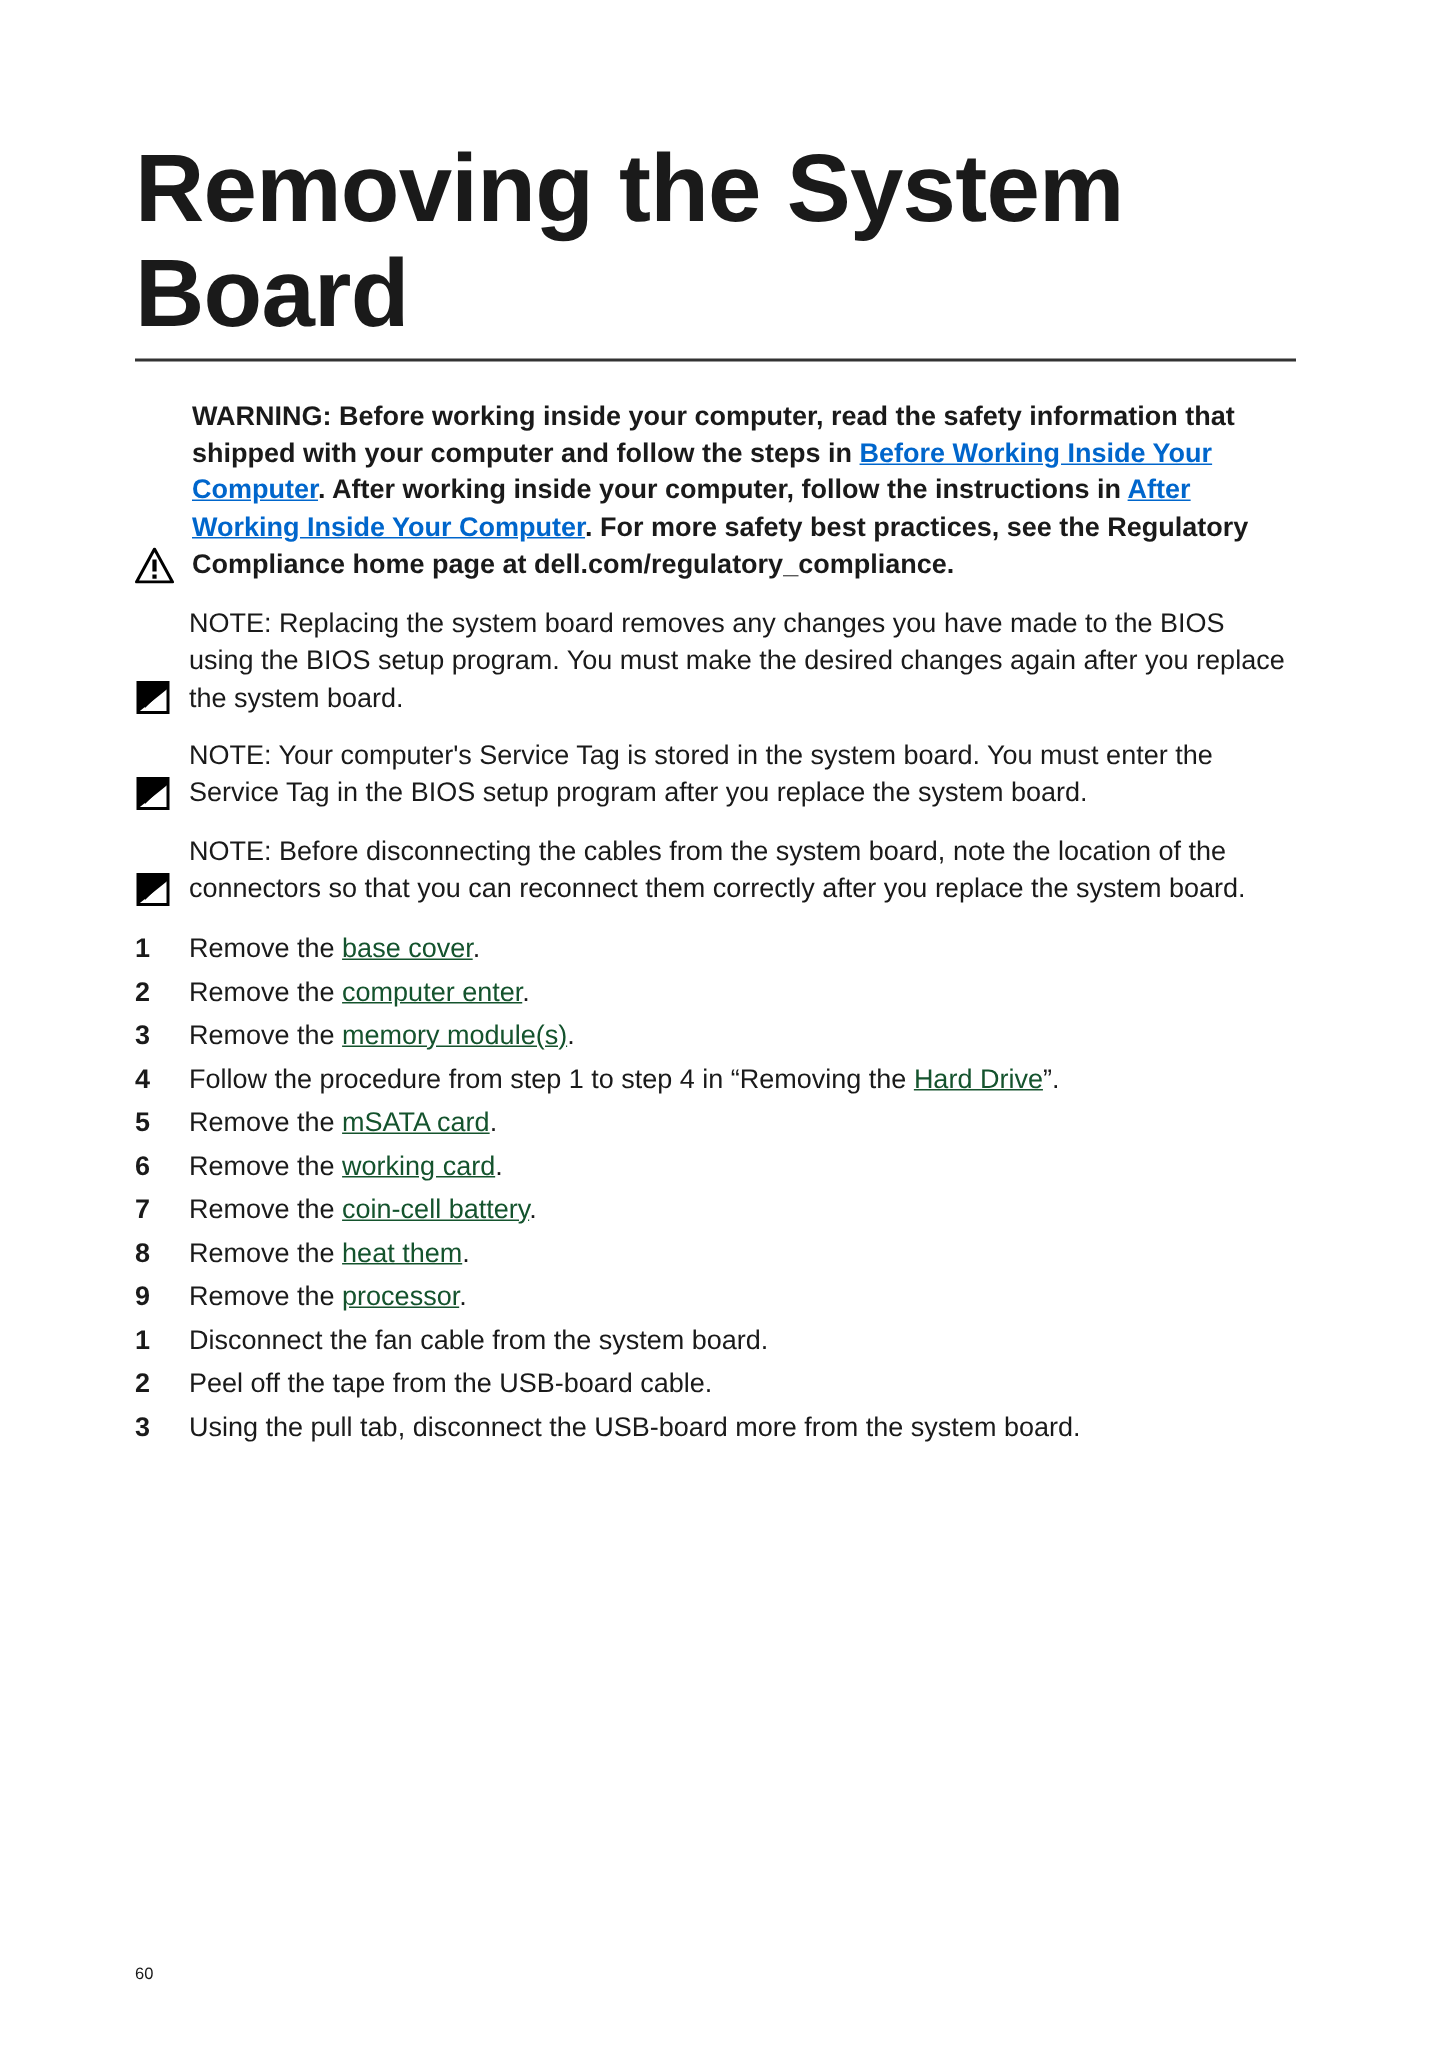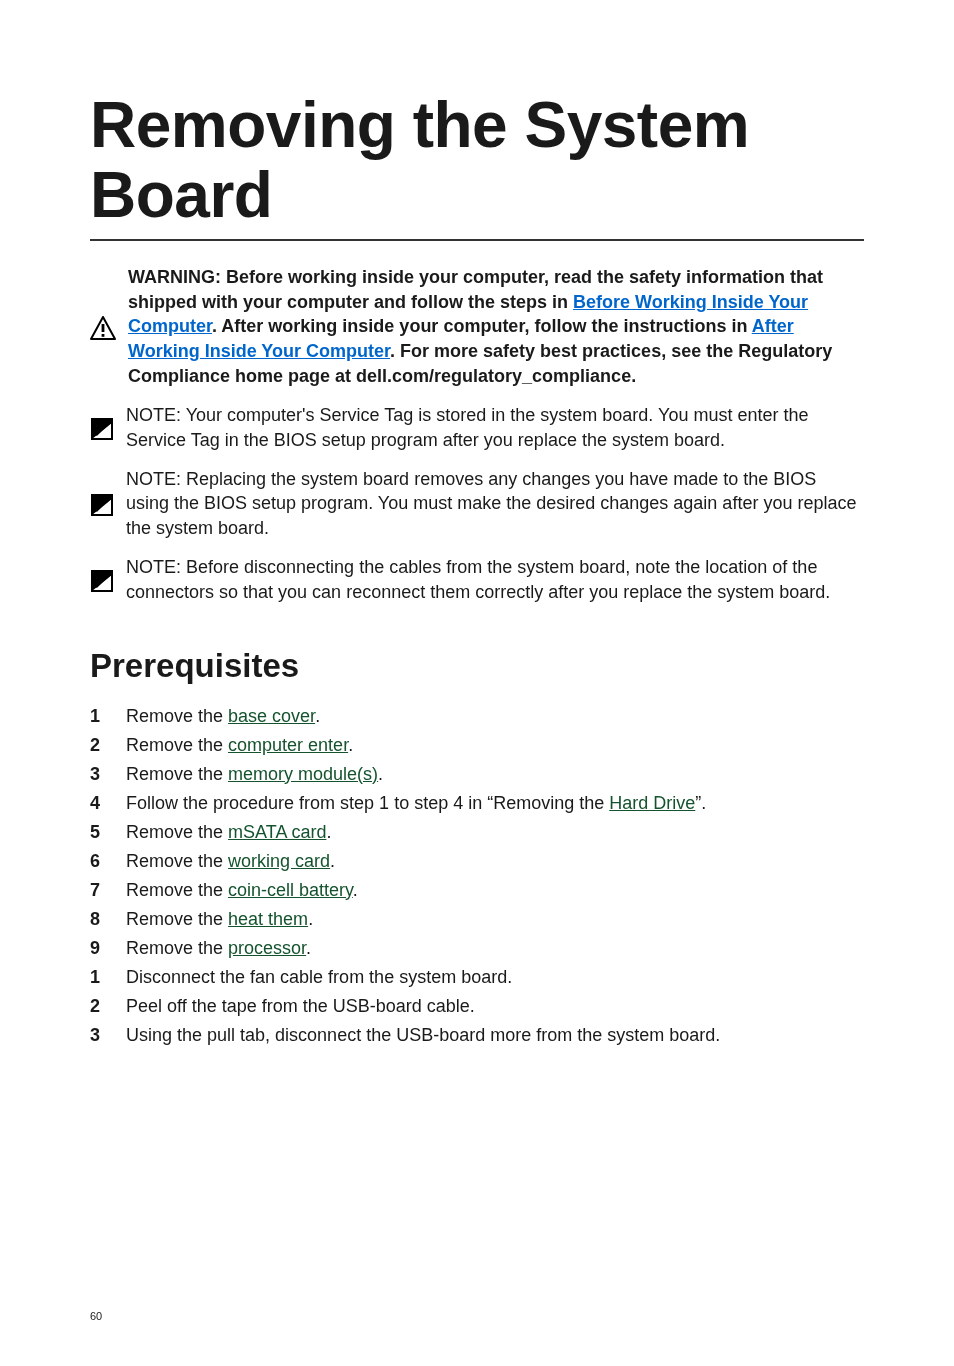--- a/index.html
+++ b/index.html
@@ -23,21 +23,21 @@
     margin: 0 0 8px 0;
     line-height: 1.1;
   }
   .title-rule {
     border: none;
     border-top: 2px solid #333;
     margin: 0 0 24px 0;
   }
   .notice-block {
     display: flex;
-    align-items: center;
+    align-items: flex-end;
     gap: 12px;
     margin-bottom: 14px;
     font-size: 18px;
     line-height: 1.38;
   }
   .notice-icon {
     flex: 0 0 auto;
     margin-top: 2px;
   }
   .notice-icon svg {
@@ -113,53 +113,52 @@
   <div class="notice-block">
     <span class="notice-icon">
       <svg width="24" height="24" viewBox="0 0 24 24">
         <polygon points="2,2 22,2 22,6 2,22" fill="#000"></polygon>
         <polygon points="22,6 22,22 6,22" fill="#fff" stroke="#000" stroke-width="0"></polygon>
         <line x1="6" y1="18" x2="18" y2="6" stroke="#000" stroke-width="2.5"></line>
         <polygon points="2,2 22,2 22,22 2,22" fill="none" stroke="#000" stroke-width="2"></polygon>
       </svg>
     </span>
     <div>
-      <span class="note-label">NOTE: </span><span>Your computer's Service Tag is stored in the system board. You must enter the Service Tag in the BIOS setup program after you replace the system board.</span>
+      <span class="note-label">NOTE: </span><span>Replacing the system board removes any changes you have made to the BIOS using the BIOS setup program. You must make the desired changes again after you replace the system board.</span>
     </div>
   </div>
 
   <div class="notice-block">
     <span class="notice-icon">
       <svg width="24" height="24" viewBox="0 0 24 24">
         <polygon points="2,2 22,2 22,6 2,22" fill="#000"></polygon>
         <polygon points="22,6 22,22 6,22" fill="#fff" stroke="#000" stroke-width="0"></polygon>
         <line x1="6" y1="18" x2="18" y2="6" stroke="#000" stroke-width="2.5"></line>
         <polygon points="2,2 22,2 22,22 2,22" fill="none" stroke="#000" stroke-width="2"></polygon>
       </svg>
     </span>
     <div>
-      <span class="note-label">NOTE: </span><span>Replacing the system board removes any changes you have made to the BIOS using the BIOS setup program. You must make the desired changes again after you replace the system board.</span>
+      <span class="note-label">NOTE: </span><span>Your computer's Service Tag is stored in the system board. You must enter the Service Tag in the BIOS setup program after you replace the system board.</span>
     </div>
   </div>
 
   <div class="notice-block">
     <span class="notice-icon">
       <svg width="24" height="24" viewBox="0 0 24 24">
         <polygon points="2,2 22,2 22,6 2,22" fill="#000"></polygon>
         <polygon points="22,6 22,22 6,22" fill="#fff" stroke="#000" stroke-width="0"></polygon>
         <line x1="6" y1="18" x2="18" y2="6" stroke="#000" stroke-width="2.5"></line>
         <polygon points="2,2 22,2 22,22 2,22" fill="none" stroke="#000" stroke-width="2"></polygon>
       </svg>
     </span>
     <div>
       <span class="note-label">NOTE: </span><span>Before disconnecting the cables from the system board, note the location of the connectors so that you can reconnect them correctly after you replace the system board.</span>
     </div>
   </div>
 
-  <h2 class="section">Prerequisites</h2>
   <ol class="num-list">
     <li>
         <span><span>Remove the </span><a href="#" class="link-plain">base cover</a><span>.</span></span>
       </li>
     <li>
         <span><span>Remove the </span><a href="#" class="link-plain">computer enter</a><span>.</span></span>
       </li>
     <li>
         <span><span>Remove the </span><a href="#" class="link-plain">memory module(s)</a><span>.</span></span>
       </li>

